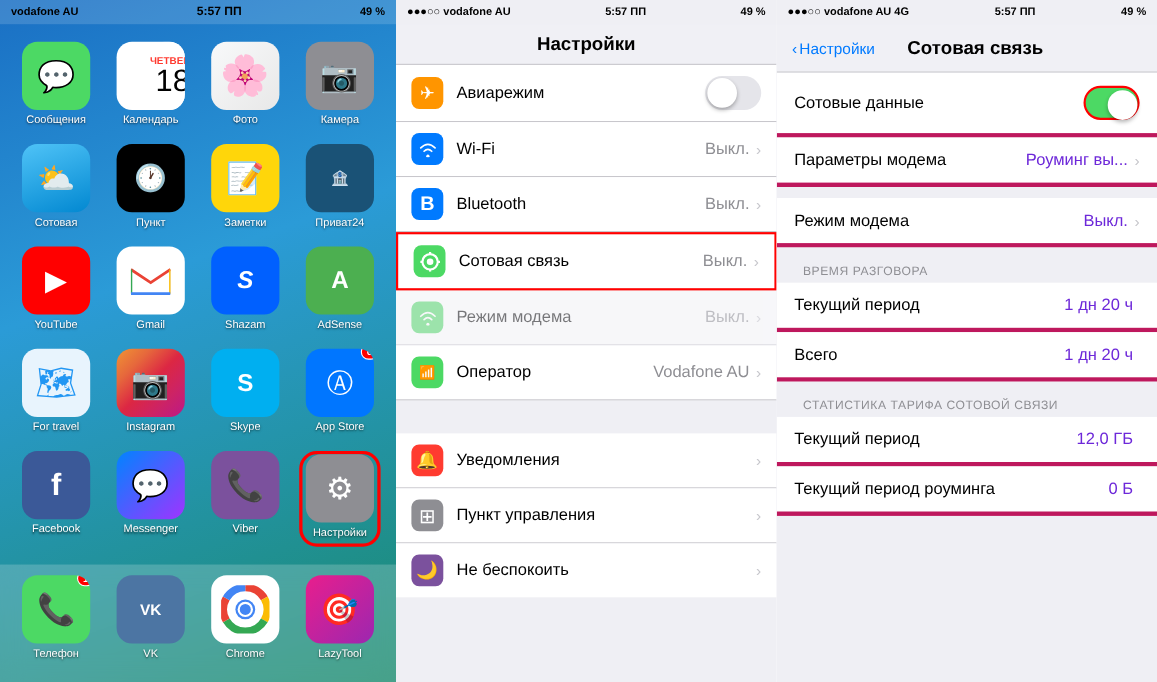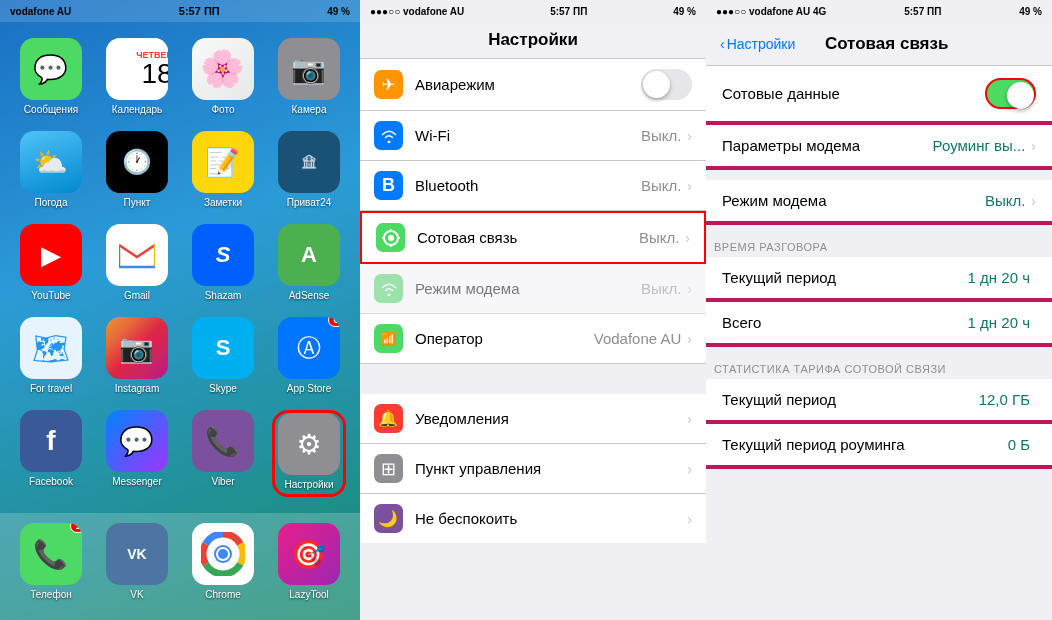--- a/index.html
+++ b/index.html
@@ -266,25 +266,25 @@
       border-bottom: 4px solid #be185d;
       min-height: 44px;
     }
     .detail-row-label {
       flex: 1;
       font-size: 15px;
       color: #000;
     }
     .detail-row-value {
       font-size: 15px;
-      color: #0f766e;
+      color: #6d28d9;
       margin-right: 6px;
     }
     .detail-section-header {
-      padding: 6px 8px 4px;
+      padding: 6px 24px 4px;
       font-size: 11px;
       color: #8e8e93;
       text-transform: uppercase;
       letter-spacing: 0.5px;
       background: #efeff4;
     }
     .detail-separator { height: 10px; background: #efeff4; }
 
     
     .toggle-switch {
@@ -369,21 +369,21 @@
       <div class="app-icon-img bg-photos" style="font-size:36px;">🌸</div>
       <span class="app-icon-label">Фото</span>
     </div>
     <div class="app-icon">
       <div class="app-icon-img bg-camera">📷</div>
       <span class="app-icon-label">Камера</span>
     </div>
 
     <div class="app-icon">
       <div class="app-icon-img bg-weather">⛅</div>
-      <span class="app-icon-label">Погода</span>
+      <span class="app-icon-label">Сотовая</span>
     </div>
     <div class="app-icon">
       <div class="app-icon-img bg-clock" style="font-size:24px; color:white;">🕐</div>
       <span class="app-icon-label">Пункт</span>
     </div>
     <div class="app-icon">
       <div class="app-icon-img bg-notes">📝</div>
       <span class="app-icon-label">Заметки</span>
     </div>
     <div class="app-icon">

